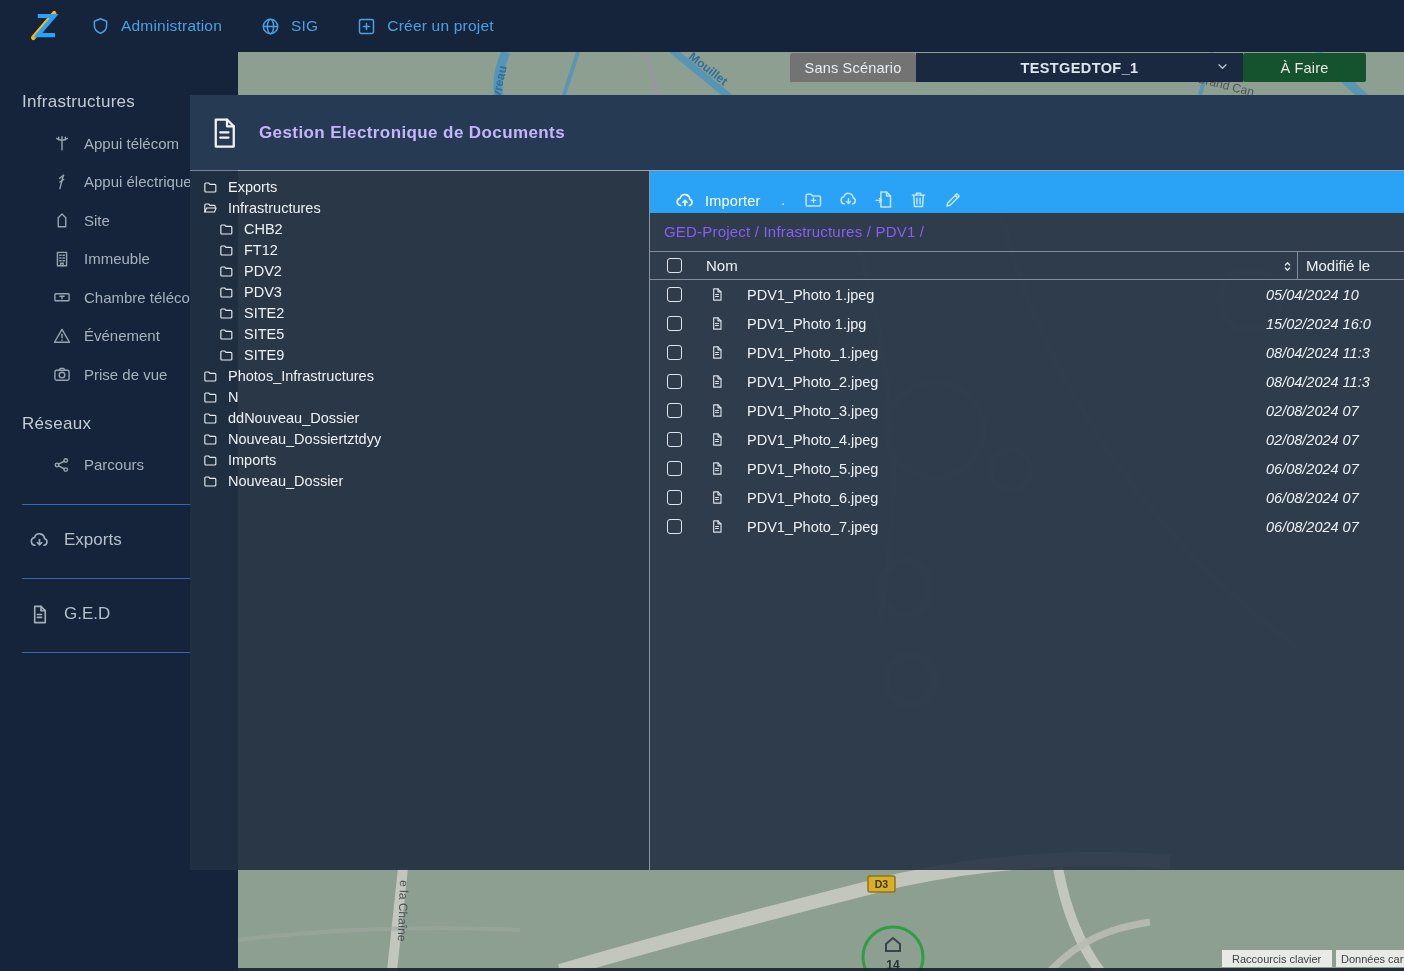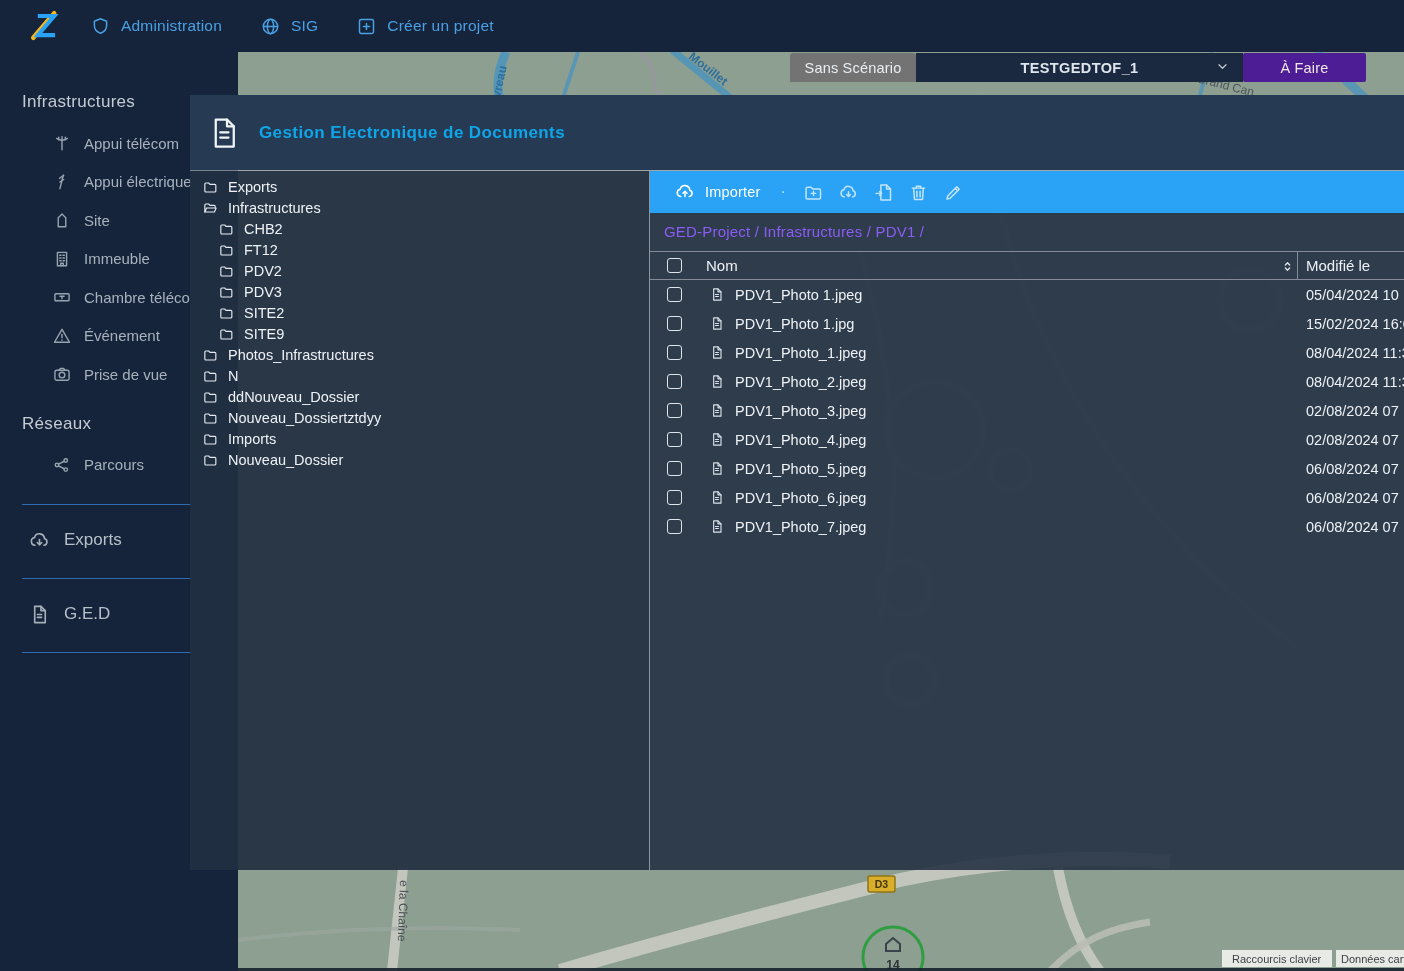--- a/index.html
+++ b/index.html
@@ -24,21 +24,21 @@
   
   .scenario-bar{position:absolute;top:53px;left:0;width:1404px;height:29px;z-index:10;}
   .btn-scenario{position:absolute;left:790px;top:0;width:126px;height:29px;background:#737373;
                 color:#e8eef4;border:none;font-size:14.5px;border-radius:3px 3px 0 0;
                 font-family:inherit;cursor:pointer;letter-spacing:.2px;}
   .select-project{position:absolute;left:916px;top:0;width:327px;height:29px;background:#1a2940;
                   color:#dfe5ec;display:flex;align-items:center;justify-content:center;
                   font-size:14.5px;font-weight:600;cursor:pointer;letter-spacing:.4px;}
   .select-project .chev{position:absolute;right:12px;top:5px;opacity:.85;}
   .select-project .chev svg{width:17px;height:17px;}
-  .btn-status{position:absolute;left:1243px;top:0;width:123px;height:29px;background:#4c1d95;
+  .btn-status{position:absolute;left:1243px;top:0;width:123px;height:29px;background:#14532d;
               color:#f0e6e6;border:none;font-size:14.5px;border-radius:2px;
               font-family:inherit;cursor:pointer;letter-spacing:.2px;}
 
   
   .sidebar{position:absolute;left:0;top:52px;width:238px;height:919px;background:#15243a;
            z-index:20;padding-top:40px;color:#a7b2bd;}
   .side-heading{font-size:17px;color:#c3ccd4;margin:0 0 12px 22px;letter-spacing:.3px;}
   .side-item{height:38.5px;display:flex;align-items:center;padding-left:52px;gap:12px;
              font-size:15px;cursor:pointer;white-space:nowrap;}
   .side-item .icn{color:#97a3af;}
@@ -48,38 +48,38 @@
   .foot-item{height:40px;display:flex;align-items:center;padding-left:28px;gap:13px;
              font-size:17px;color:#b6c0c9;cursor:pointer;margin-top:15px;}
   .foot-item .icn svg{width:23px;height:23px;display:block;color:#a4afba;}
 
   
   .modal{position:absolute;left:190px;top:95px;width:1214px;height:775px;z-index:40;
          display:flex;flex-direction:column;}
   .modal-header{height:75px;background:#263a53;display:flex;align-items:center;gap:17px;
                 padding-left:16px;flex:none;}
   .modal-header .icn svg{width:36px;height:40px;display:block;color:#f2f5f8;}
-  .modal-title{font-size:17px;font-weight:700;color:#0ea5e9;letter-spacing:.4px;margin:0;}
+  .modal-title{font-size:17px;font-weight:700;color:#c4b5fd;letter-spacing:.4px;margin:0;}
   .modal-body{flex:1;display:flex;border-top:1px solid rgba(165,172,182,.7);min-height:0;}
 
   
   .tree{width:460px;flex:none;background:rgba(33,47,66,.93);border-right:1px solid rgba(165,172,182,.8);
         padding-top:5px;overflow:hidden;}
   .trow{height:21px;display:flex;align-items:center;gap:9px;color:#eef2f6;font-size:14.5px;
         cursor:pointer;margin-right:9px;white-space:nowrap;}
   .trow.lvl0{padding-left:12px;}
   .trow.lvl1{padding-left:28px;}
   .trow.selected{background:#2aa2f5;}
   .trow .icn{color:#e7ecf1;flex:none;}
   .trow .icn svg{width:17px;height:16px;display:block;}
 
   
   .panel-right{flex:1;background:rgba(33,47,66,.88);min-width:0;overflow:hidden;
                display:flex;flex-direction:column;}
-  .toolbar{height:42px;flex:none;background:#2aa2f5;display:flex;align-items:center;
+  .toolbar{height:42px;flex:none;background:#2aa2f5;display:flex;align-items:flex-end;
            gap:13px;padding-left:18px;}
   .import-btn{display:flex;align-items:center;gap:9px;background:transparent;border:none;
               color:#fff;font-size:14.5px;font-family:inherit;cursor:pointer;letter-spacing:.2px;}
   .import-btn .icn svg{width:22px;height:22px;display:block;}
   .toolbar .dot{color:#e8f3fd;opacity:.8;font-size:16px;margin:0 1px;}
   .tool{background:transparent;border:none;color:#fff;opacity:.72;cursor:pointer;padding:0;
         width:28px;height:28px;display:flex;align-items:center;justify-content:center;}
   .tool svg{width:21px;height:21px;display:block;}
 
   .breadcrumb{height:38px;line-height:38px;color:#8b5cf6;font-size:15px;padding-left:14px;
@@ -95,22 +95,22 @@
   .thead .sort{position:absolute;left:630px;top:7px;color:#dfe4ea;cursor:pointer;}
   .thead .sort svg{width:15px;height:15px;display:block;}
   .thead .colsep{position:absolute;left:647px;top:0;bottom:0;width:1px;background:rgba(160,167,177,.75);}
   .thead .col-mod{position:absolute;left:656px;}
 
   .frow{height:29px;position:relative;display:flex;align-items:center;color:#eef2f6;
         font-size:14.5px;cursor:pointer;}
   .frow .cb{margin-left:17px;}
   .frow .icn{margin-left:27px;color:#dce2e9;}
   .frow .icn svg{width:16px;height:17px;display:block;}
-  .frow .fname{margin-left:10px;white-space:nowrap;}
-  .frow .fdate{position:absolute;left:656px;white-space:nowrap;}
+  .frow .fname{margin-left:22px;white-space:nowrap;}
+  .frow .fdate{position:absolute;left:616px;white-space:nowrap;font-style:italic;}
 </style>
 </head>
 <body>
 
 <div class="stage">
 
   <svg class="map" width="1404" height="971" viewBox="0 0 1404 971">
     <rect x="0" y="0" width="1404" height="971" fill="#8c9f90"></rect>
 
     <circle cx="905" cy="588" r="26" fill="none" stroke="#9fa9a1" stroke-width="7" opacity=".8"></circle>
@@ -379,20 +379,28 @@
             </span>
             <span class="tlabel">PDV3</span>
           </div>
           <div class="trow lvl1">
             <span class="icn">
               <svg viewBox="0 0 24 24" fill="none" stroke="currentColor" stroke-width="1.7" stroke-linecap="round" stroke-linejoin="round">
                 <path d="M3.5 18V7.5C3.5 6.7 4.2 6 5 6h4.2l2 2h7.3c.8 0 1.5.7 1.5 1.5V18c0 .8-.7 1.5-1.5 1.5H5c-.8 0-1.5-.7-1.5-1.5z"></path>
               </svg>
             </span>
             <span class="tlabel">SITE2</span>
+          </div>
+          <div class="trow lvl1">
+            <span class="icn">
+              <svg viewBox="0 0 24 24" fill="none" stroke="currentColor" stroke-width="1.7" stroke-linecap="round" stroke-linejoin="round">
+                <path d="M3.5 18V7.5C3.5 6.7 4.2 6 5 6h4.2l2 2h7.3c.8 0 1.5.7 1.5 1.5V18c0 .8-.7 1.5-1.5 1.5H5c-.8 0-1.5-.7-1.5-1.5z"></path>
+              </svg>
+            </span>
+            <span class="tlabel">SITE5</span>
           </div>
           <div class="trow lvl1">
             <span class="icn">
               <svg viewBox="0 0 24 24" fill="none" stroke="currentColor" stroke-width="1.7" stroke-linecap="round" stroke-linejoin="round">
                 <path d="M3.5 18V7.5C3.5 6.7 4.2 6 5 6h4.2l2 2h7.3c.8 0 1.5.7 1.5 1.5V18c0 .8-.7 1.5-1.5 1.5H5c-.8 0-1.5-.7-1.5-1.5z"></path>
               </svg>
             </span>
             <span class="tlabel">SITE9</span>
           </div>
           <div class="trow lvl0">

